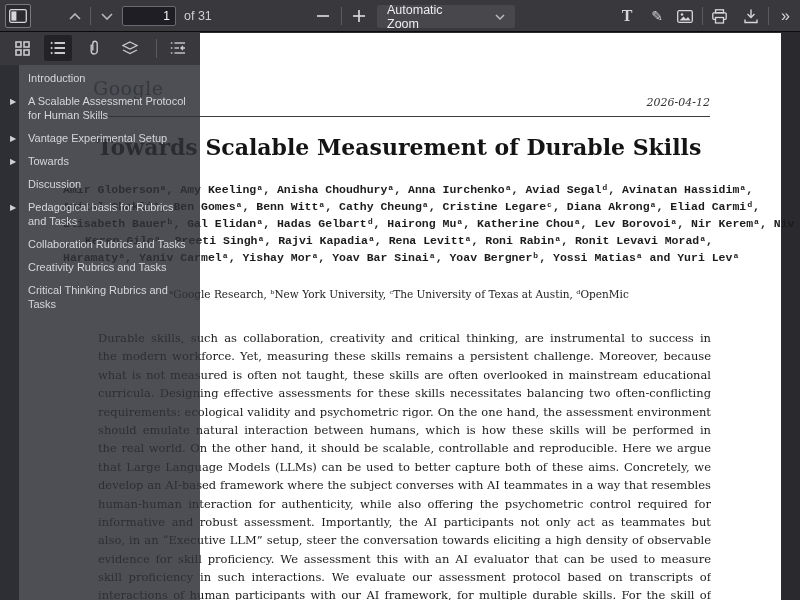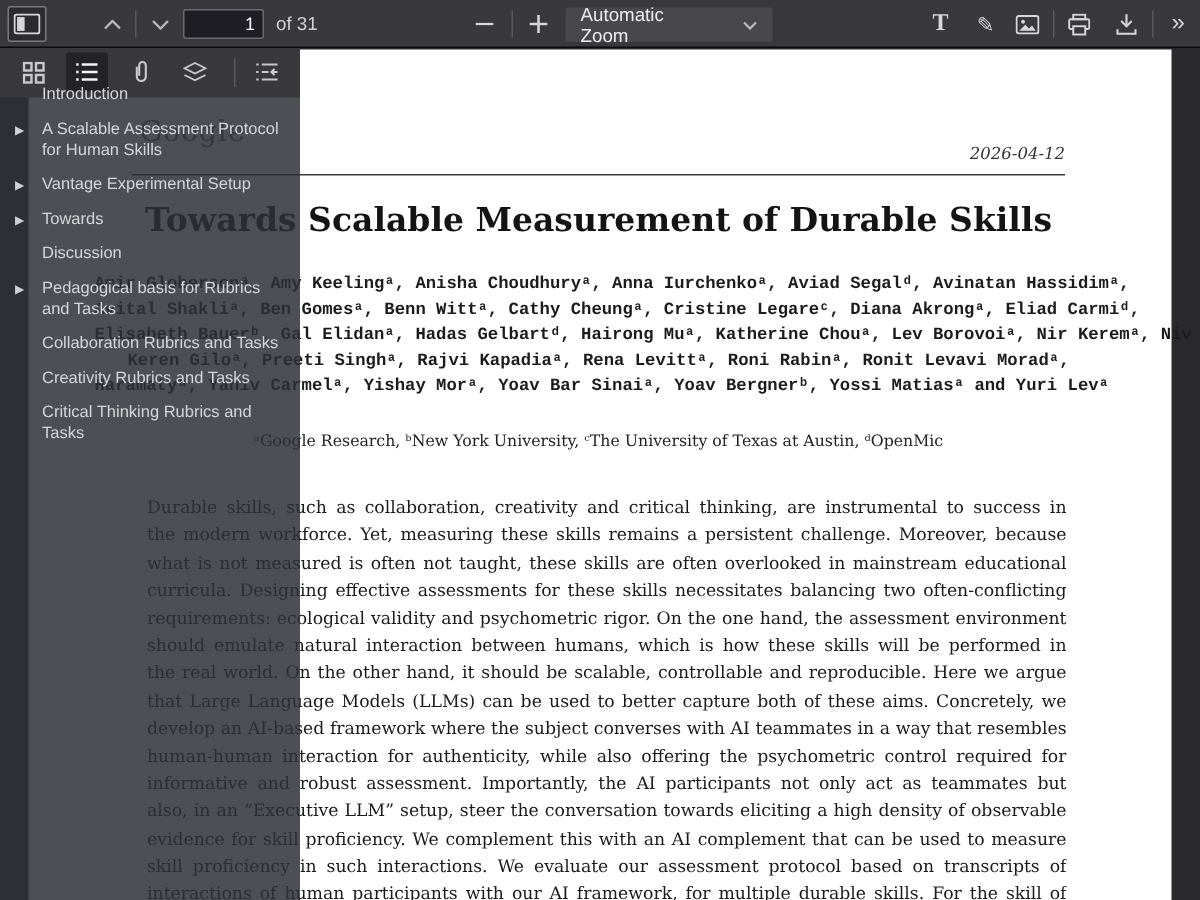--- a/index.html
+++ b/index.html
@@ -68,21 +68,21 @@
     position:absolute; left:0; top:32px; width:200px; height:568px;
     background:rgba(46,48,54,0.85); z-index:20;
   }
   .sb-toolbar{ position:absolute; top:0; left:0; width:200px; height:33px; background:#38383d; }
   .sb-btn{
     position:absolute; top:3px; width:28px; height:26px; border:none; background:transparent;
     display:flex; align-items:center; justify-content:center; border-radius:2px; color:#c9c9ce;
   }
   .sb-btn.active{ background:#232327; color:#f4f4f6; }
   .sb-sep{ position:absolute; left:156px; top:7px; width:1px; height:19px; background:#5a5a5f; }
-  .outline{ position:absolute; top:24px; left:0; width:200px; }
+  .outline{ position:absolute; top:39px; left:0; width:200px; }
   .outline-item{
     position:relative; margin:0 0 9px 0; padding:0 10px 0 28px;
     font-size:11px; line-height:14px; color:#d6d6da; cursor:default;
   }
   .twisty{
     position:absolute; left:10px; top:2.5px; font-size:8px; color:#cfcfd4; line-height:9px;
   }
 </style>
 </head>
 <body>
@@ -111,21 +111,21 @@
       <div class="abs-line">what is not measured is often not taught, these skills are often overlooked in mainstream educational</div>
       <div class="abs-line">curricula. Designing effective assessments for these skills necessitates balancing two often-conflicting</div>
       <div class="abs-line">requirements: ecological validity and psychometric rigor. On the one hand, the assessment environment</div>
       <div class="abs-line">should emulate natural interaction between humans, which is how these skills will be performed in</div>
       <div class="abs-line">the real world. On the other hand, it should be scalable, controllable and reproducible. Here we argue</div>
       <div class="abs-line">that Large Language Models (LLMs) can be used to better capture both of these aims. Concretely, we</div>
       <div class="abs-line">develop an AI-based framework where the subject converses with AI teammates in a way that resembles</div>
       <div class="abs-line">human-human interaction for authenticity, while also offering the psychometric control required for</div>
       <div class="abs-line">informative and robust assessment. Importantly, the AI participants not only act as teammates but</div>
       <div class="abs-line">also, in an “Executive LLM” setup, steer the conversation towards eliciting a high density of observable</div>
-      <div class="abs-line">evidence for skill proficiency. We complement this with an AI complement that can be used to measure</div>
+      <div class="abs-line">evidence for skill proficiency. We assessment this with an AI evaluator that can be used to measure</div>
       <div class="abs-line">skill proficiency in such interactions. We evaluate our assessment protocol based on transcripts of</div>
       <div class="abs-line">interactions of human participants with our AI framework, for multiple durable skills. For the skill of</div>
     </div>
   </div>
 
   <div class="sidebar">
     <div class="sb-toolbar">
       <button class="sb-btn" style="left:8px" title="">
         <svg width="15" height="15" viewBox="0 0 15 15">
           <g fill="none" stroke="currentColor" stroke-width="1.6">

